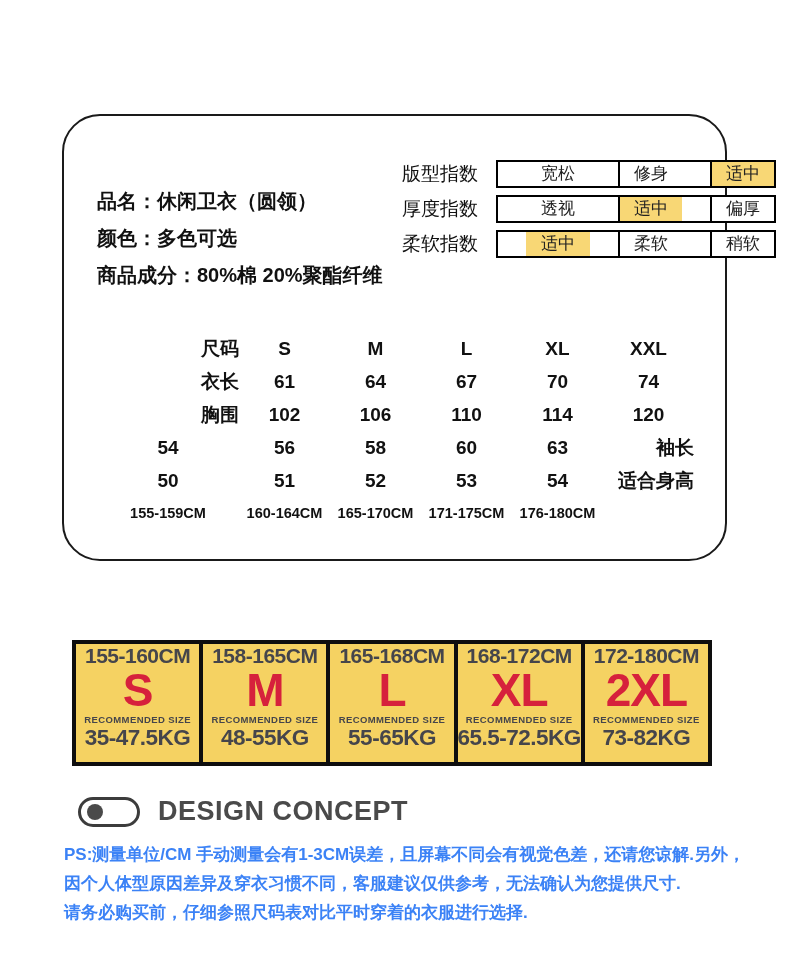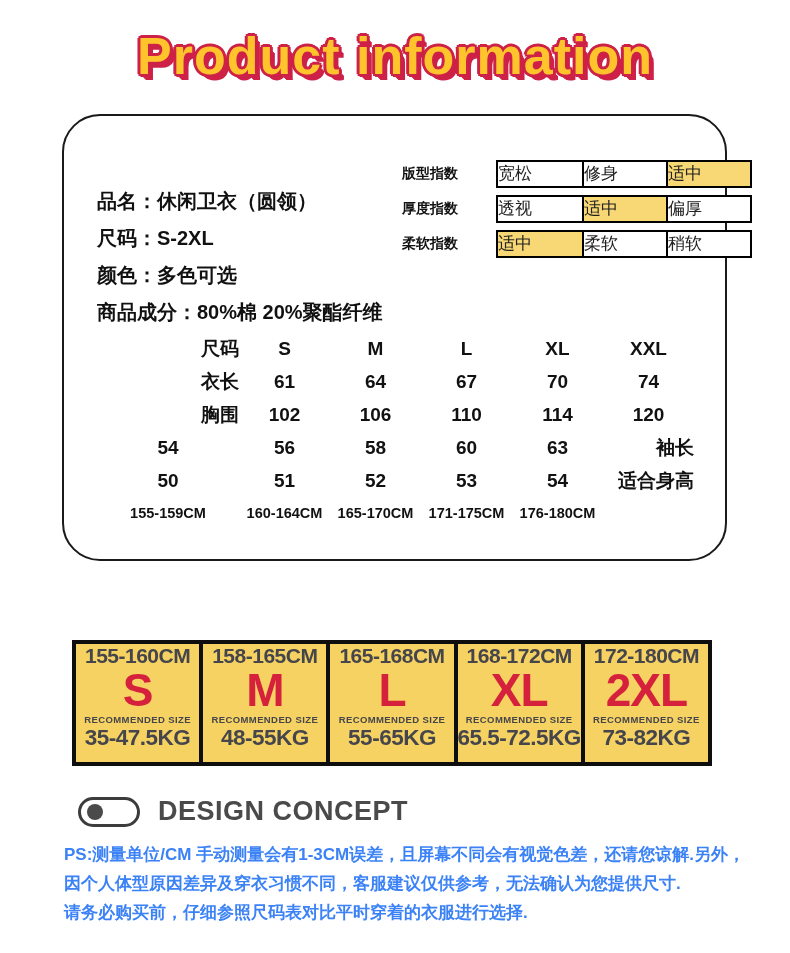--- a/index.html
+++ b/index.html
@@ -44,32 +44,34 @@
   }
   .indices {
     position:absolute; left:338px; top:40px;
   }
   .idx-row {
     display:flex; align-items:center;
     height:35px;
   }
   .idx-label {
     width:94px;
-    font-size:14px; font-weight:700; color:#111;
+    font-size:19px; font-weight:400; color:#111;
     white-space:nowrap;
   }
   .idx-cells {
     display:flex;
     border:2px solid #000;
   }
   .idx-cell {
-    width:84px; height:24px; line-height:24px;
+    width:64px; height:24px; line-height:24px;
+    text-align:center;
     font-size:17px; font-weight:500; color:#222;
     border-left:2px solid #000;
     background:#fff;
+    margin-left:28px;
   }
   .idx-cell:first-child { border-left:none; }
   .idx-cell.sel { background:#f8d775; }
 
   
   .size-table {
     position:absolute; left:33px; top:216px;
     display:grid;
     grid-template-columns:142px 91px 91px 91px 91px 91px;
   }
@@ -142,27 +144,25 @@
     position:absolute; left:64px; top:840px; width:690px;
     font-size:17px; font-weight:700; color:#3b82f6;
     line-height:29px;
   }
 </style>
 </head>
 <body>
 
 <div class="page">
 
-  <div class="title">Product information</div>
 
   <div class="info-box">
 
     <div class="fields">
       <div class="field-row"><span>品名：</span><span>休闲卫衣（圆领）</span></div>
-      <div class="field-row"><span>尺码：</span><span>S-2XL</span></div>
       <div class="field-row"><span>颜色：</span><span>多色可选</span></div>
       <div class="field-row"><span>商品成分：</span><span>80%棉  20%聚酯纤维</span></div>
     </div>
 
     <div class="indices">
       <div class="idx-row">
         <div class="idx-label">版型指数</div>
         <div class="idx-cells">
           <div class="idx-cell">宽松</div>
           <div class="idx-cell">修身</div>

